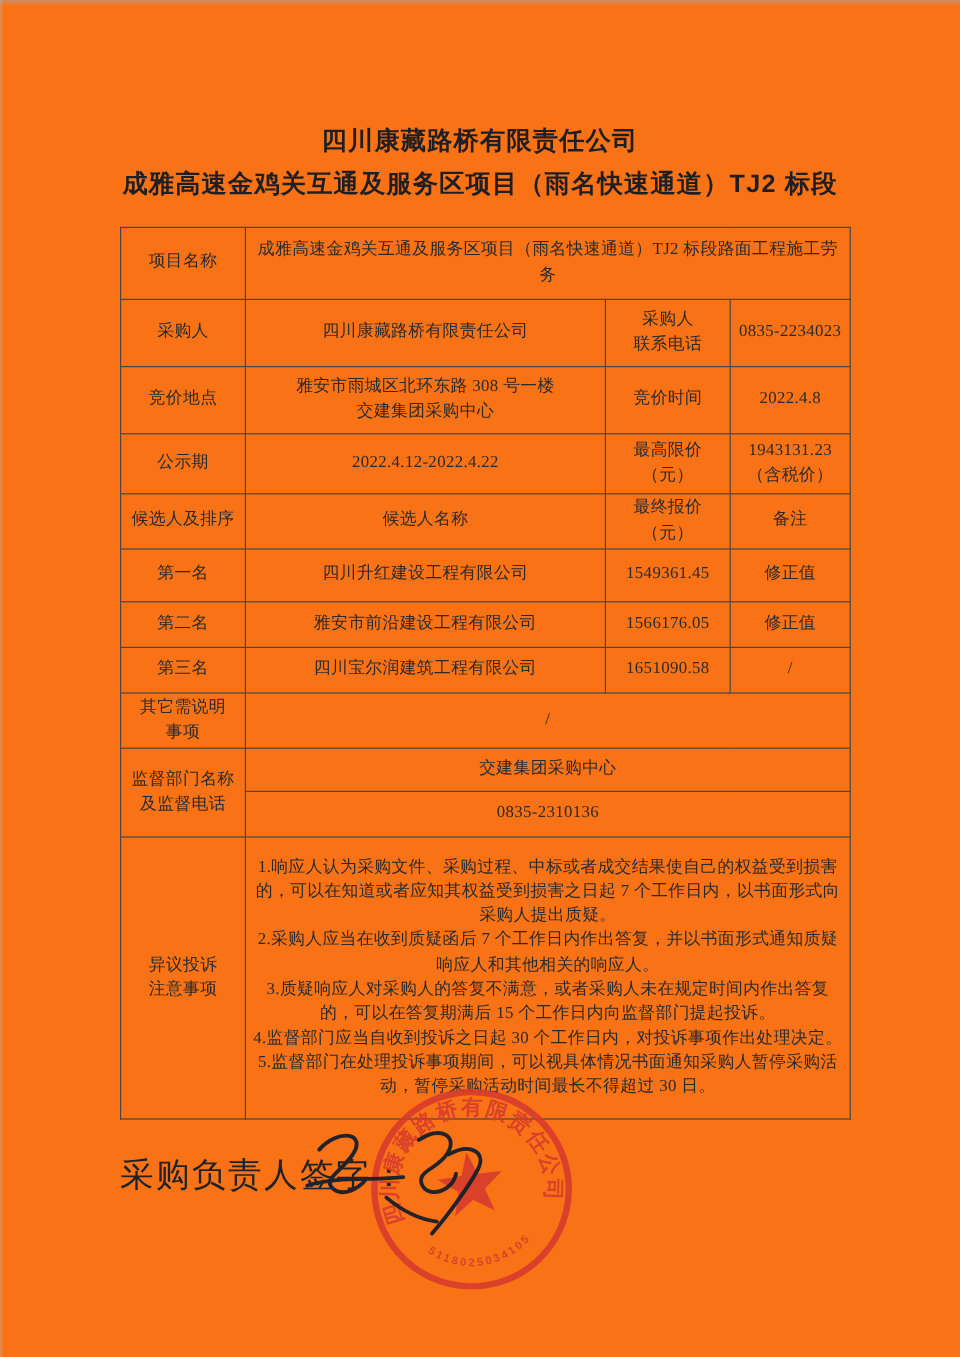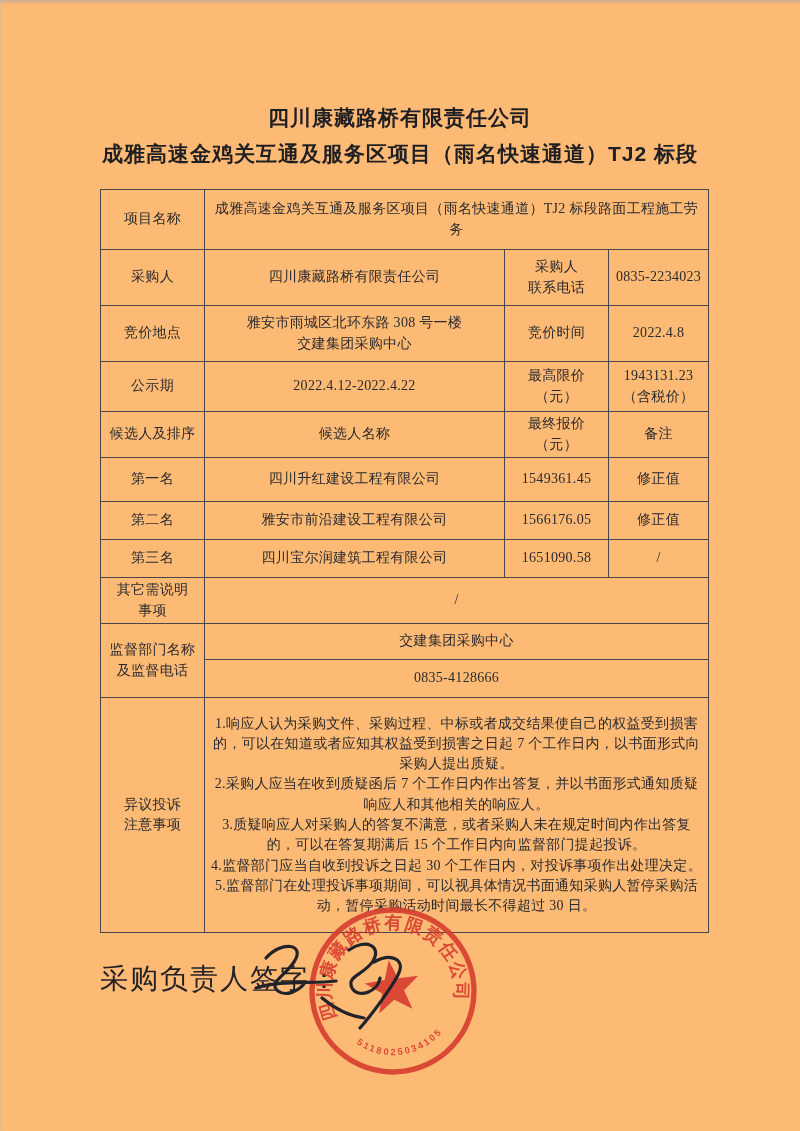--- a/index.html
+++ b/index.html
@@ -1,21 +1,21 @@
 <!DOCTYPE html>
 <html><head>
 <meta charset="utf-8">
 <style>
   html,body{margin:0;padding:0;}
   body{background:#e8e4ea;}
   .page{
     position:relative;
     width:800px;height:1131px;
     margin:0 auto;
-    background:#fdba74;
+    background:#f97316;
     overflow:hidden;
     font-family:"Liberation Serif","DejaVu Serif",serif;
     color:#26262a;
   }
   .scan-edge-top{
     position:absolute;top:0;left:0;width:100%;height:5px;
     background:linear-gradient(to bottom,#aba4ac,rgba(180,172,182,0));
     opacity:.55;
   }
   .scan-edge-left{
@@ -170,21 +170,21 @@
     </tr>
 
     <tr class="h36">
       <td rowspan="2">
         <div>监督部门名称</div>
         <div>及监督电话</div>
       </td>
       <td colspan="3">交建集团采购中心</td>
     </tr>
     <tr class="h38">
-      <td colspan="3">0835-4128666</td>
+      <td colspan="3">0835-2310136</td>
     </tr>
 
     <tr class="h235">
       <td>
         <div>异议投诉</div>
         <div>注意事项</div>
       </td>
       <td colspan="3" class="notes-cell">
         <p>1.响应人认为采购文件、采购过程、中标或者成交结果使自己的权益受到损害的，可以在知道或者应知其权益受到损害之日起 7 个工作日内，以书面形式向采购人提出质疑。</p>
         <p>2.采购人应当在收到质疑函后 7 个工作日内作出答复，并以书面形式通知质疑响应人和其他相关的响应人。</p>

